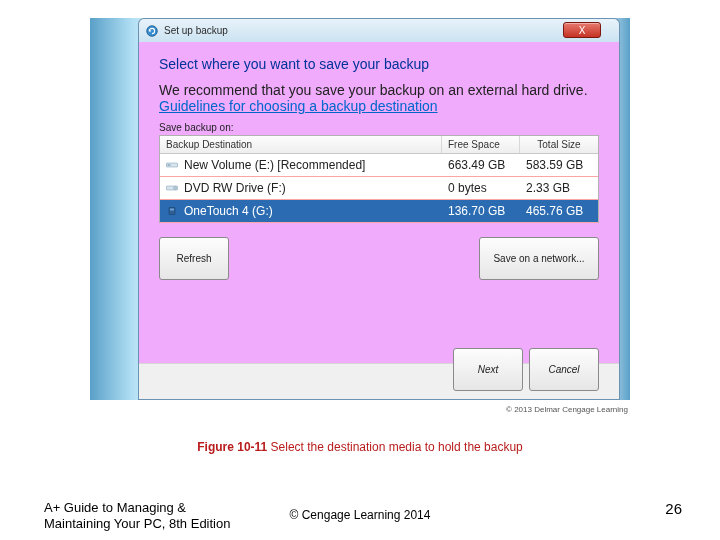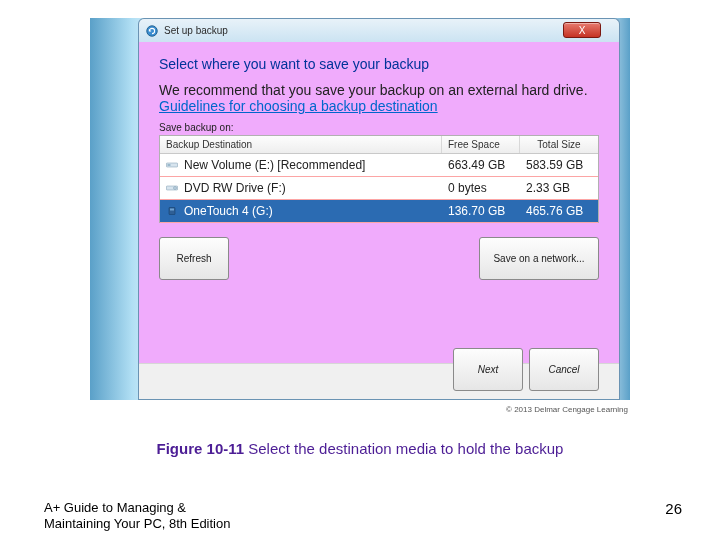--- a/index.html
+++ b/index.html
@@ -29,21 +29,21 @@
   .dest-row .dcol.dest { flex: 1 1 auto; padding-left: 0; }
   .dest-row .dcol.free { width: 78px; }
   .dest-row .dcol.total { width: 78px; }
   .dest-row.selected { background: #2b6bb2; color: #fff; }
   .drive-icon { width: 18px; height: 14px; display: inline-block; }
   .button-row { display: flex; justify-content: space-between; margin-top: 14px; }
   .win-btn { font-size: 10px; padding: 15px 12px; background: linear-gradient(#fdfdfd,#e6e6e6); border: 1px solid #8a8a8a; border-radius: 3px; color: #222; min-width: 70px; text-align: center; }
   .footer-btns { position: absolute; right: 20px; bottom: 8px; display: flex; gap: 6px; font-style: italic; }
   .footer-area { position: absolute; left: 0; right: 0; bottom: 0; height: 36px; background: #f0f0f0; border-top: 1px solid #d6d6d6; }
   .credit { position: absolute; right: 2px; bottom: -14px; font-size: 8px; color: #555; }
-  .caption { position: absolute; left: 0; right: 0; top: 430px; text-align: center; font-family: Arial, sans-serif; font-size: 15px; color: #4c1d95; }
+  .caption { position: absolute; left: 0; right: 0; top: 430px; text-align: center; font-family: Arial, sans-serif; font-size: 12px; color: #b91c1c; }
   .caption b { font-weight: bold; }
   .book { position: absolute; left: 44px; top: 490px; font-family: Arial, sans-serif; font-size: 13px; color: #000; line-height: 1.25; }
   .copyright { position: absolute; left: 0; right: 0; top: 498px; text-align: center; font-family: Arial, sans-serif; font-size: 12px; color: #000; }
   .pagenum { position: absolute; right: 38px; top: 490px; font-family: Arial, sans-serif; font-size: 15px; color: #000; }
 </style>
 </head>
 <body>
 
 <div class="slide">
   <div class="window-area">
@@ -132,14 +132,15 @@
 
   <div class="caption">
     <b>Figure 10-11</b><span>  Select the destination media to hold the backup</span>
   </div>
 
   <div class="book">
     <div>A+ Guide to Managing &amp;</div>
     <div>Maintaining Your PC, 8th Edition</div>
   </div>
 
+  <div class="copyright">© Cengage Learning  2014</div>
   <div class="pagenum">26</div>
 </div>
 
 </body></html>

